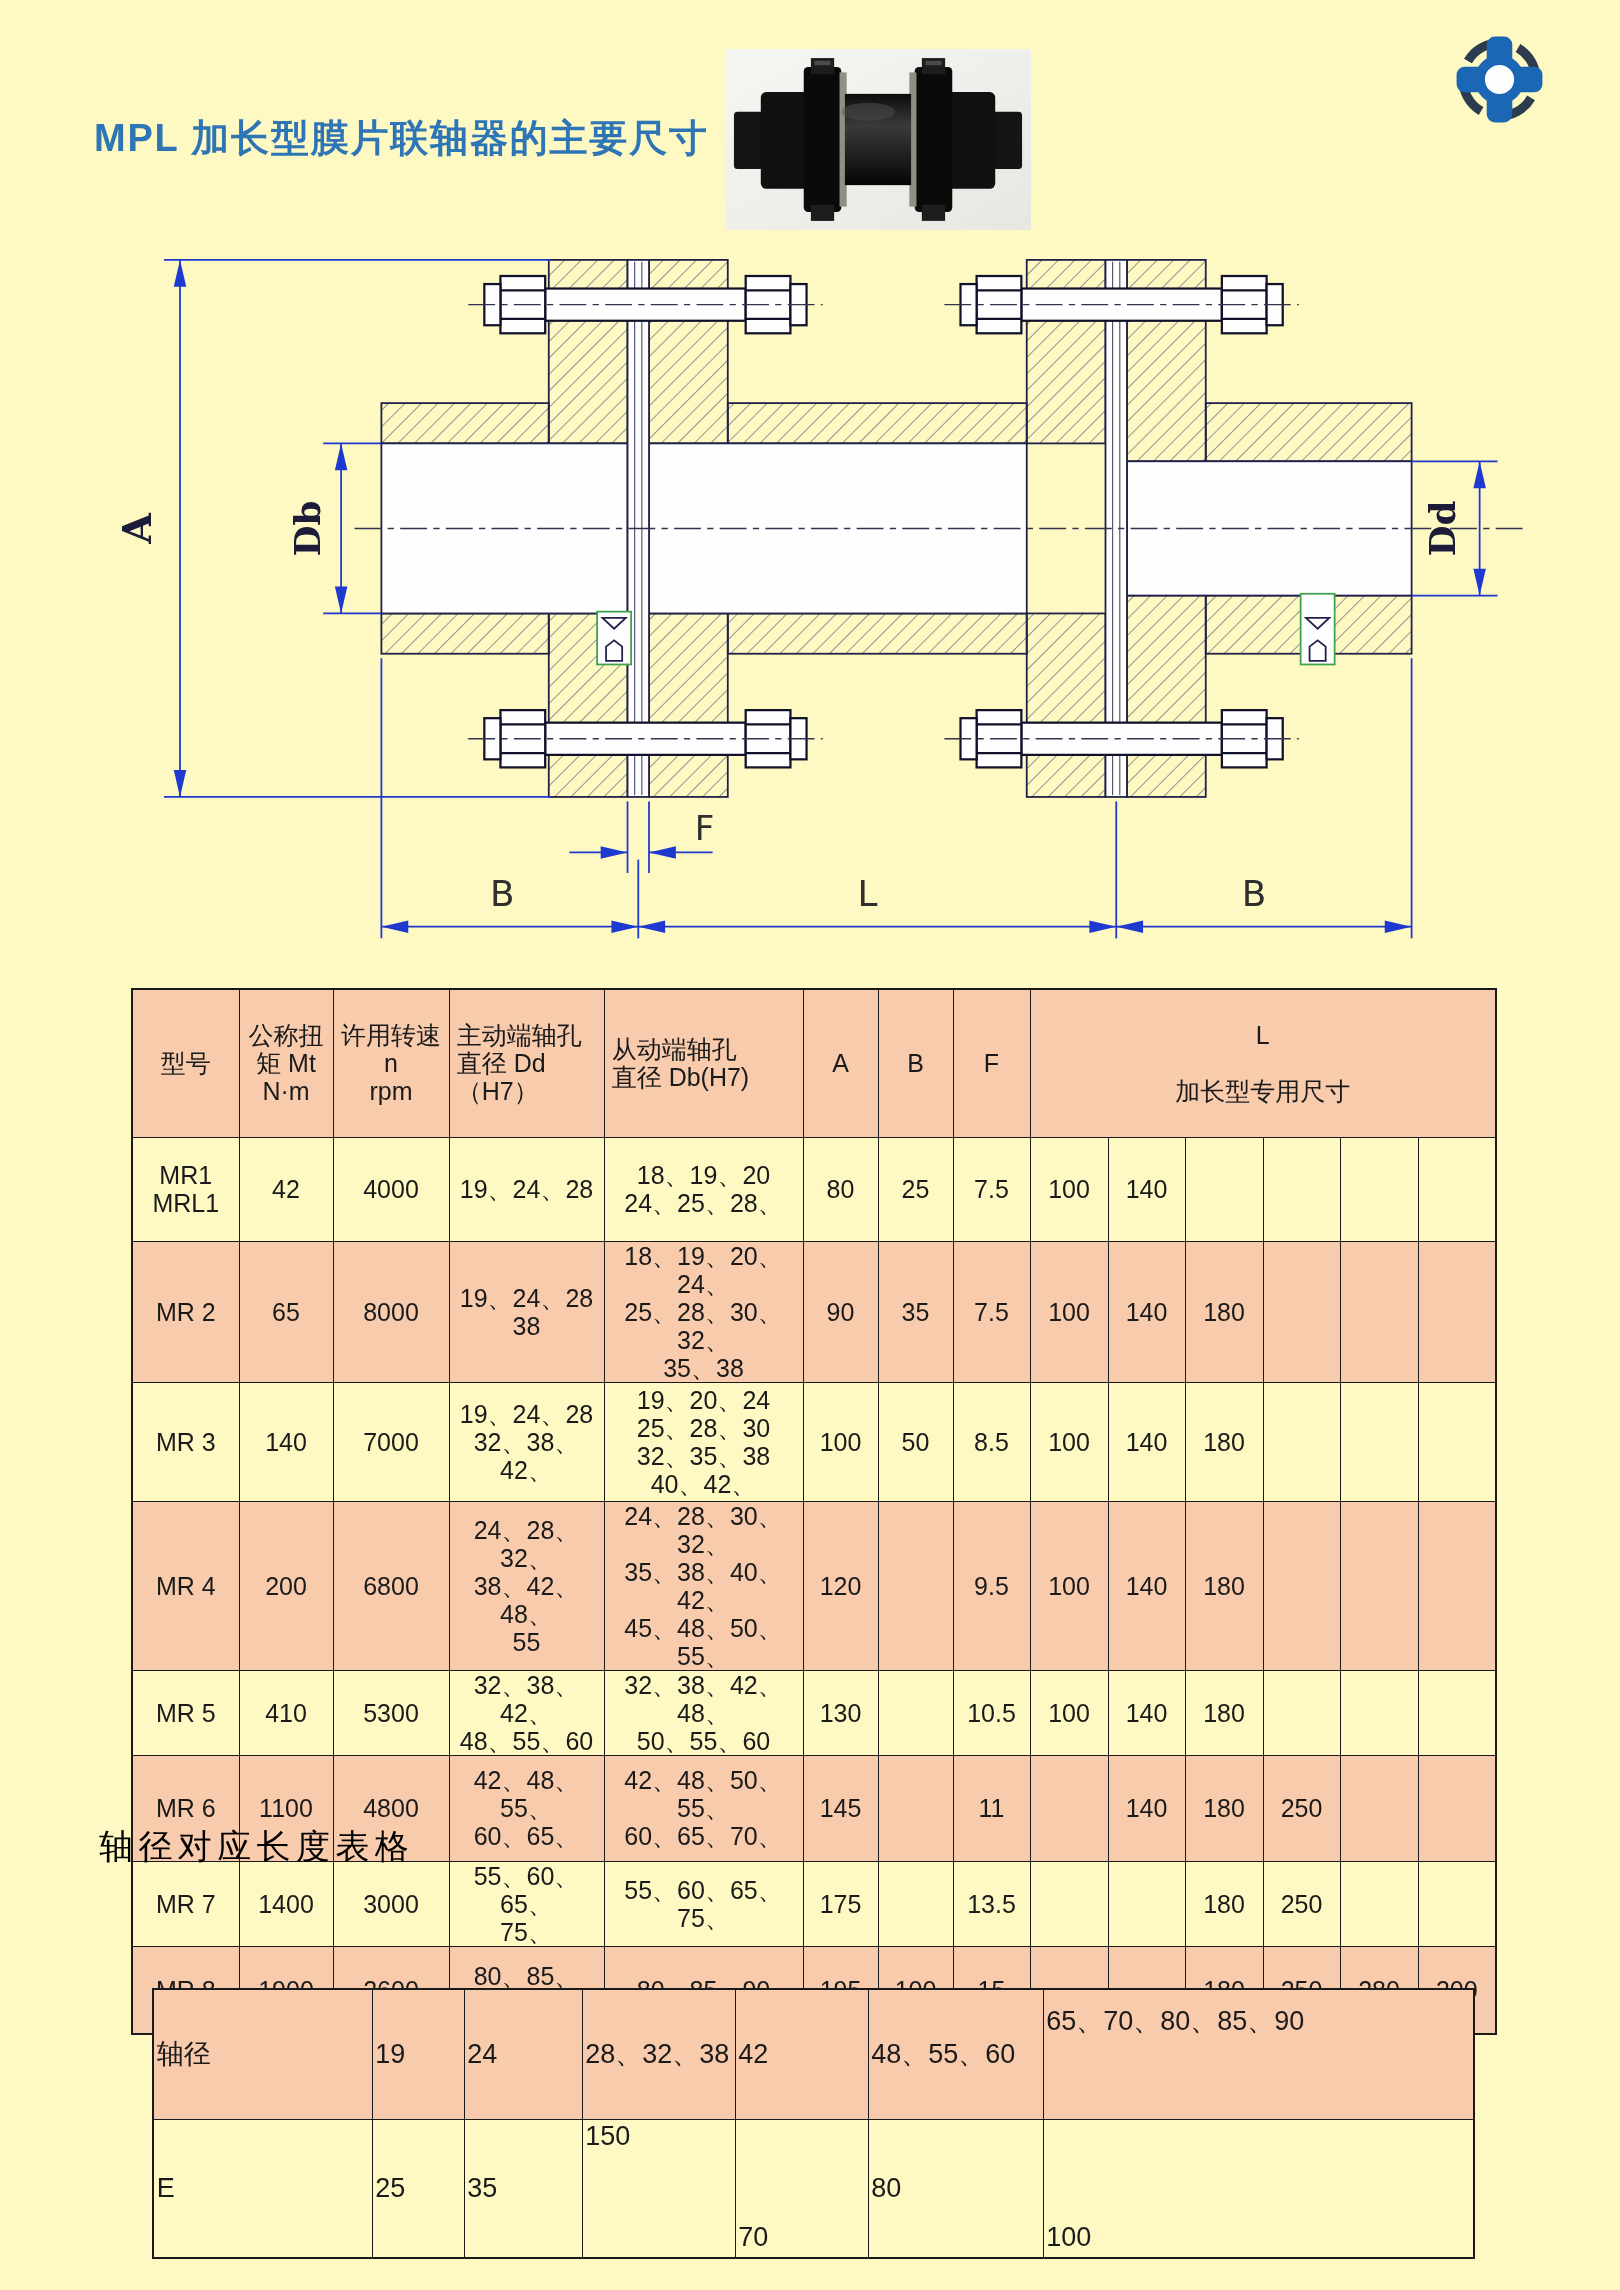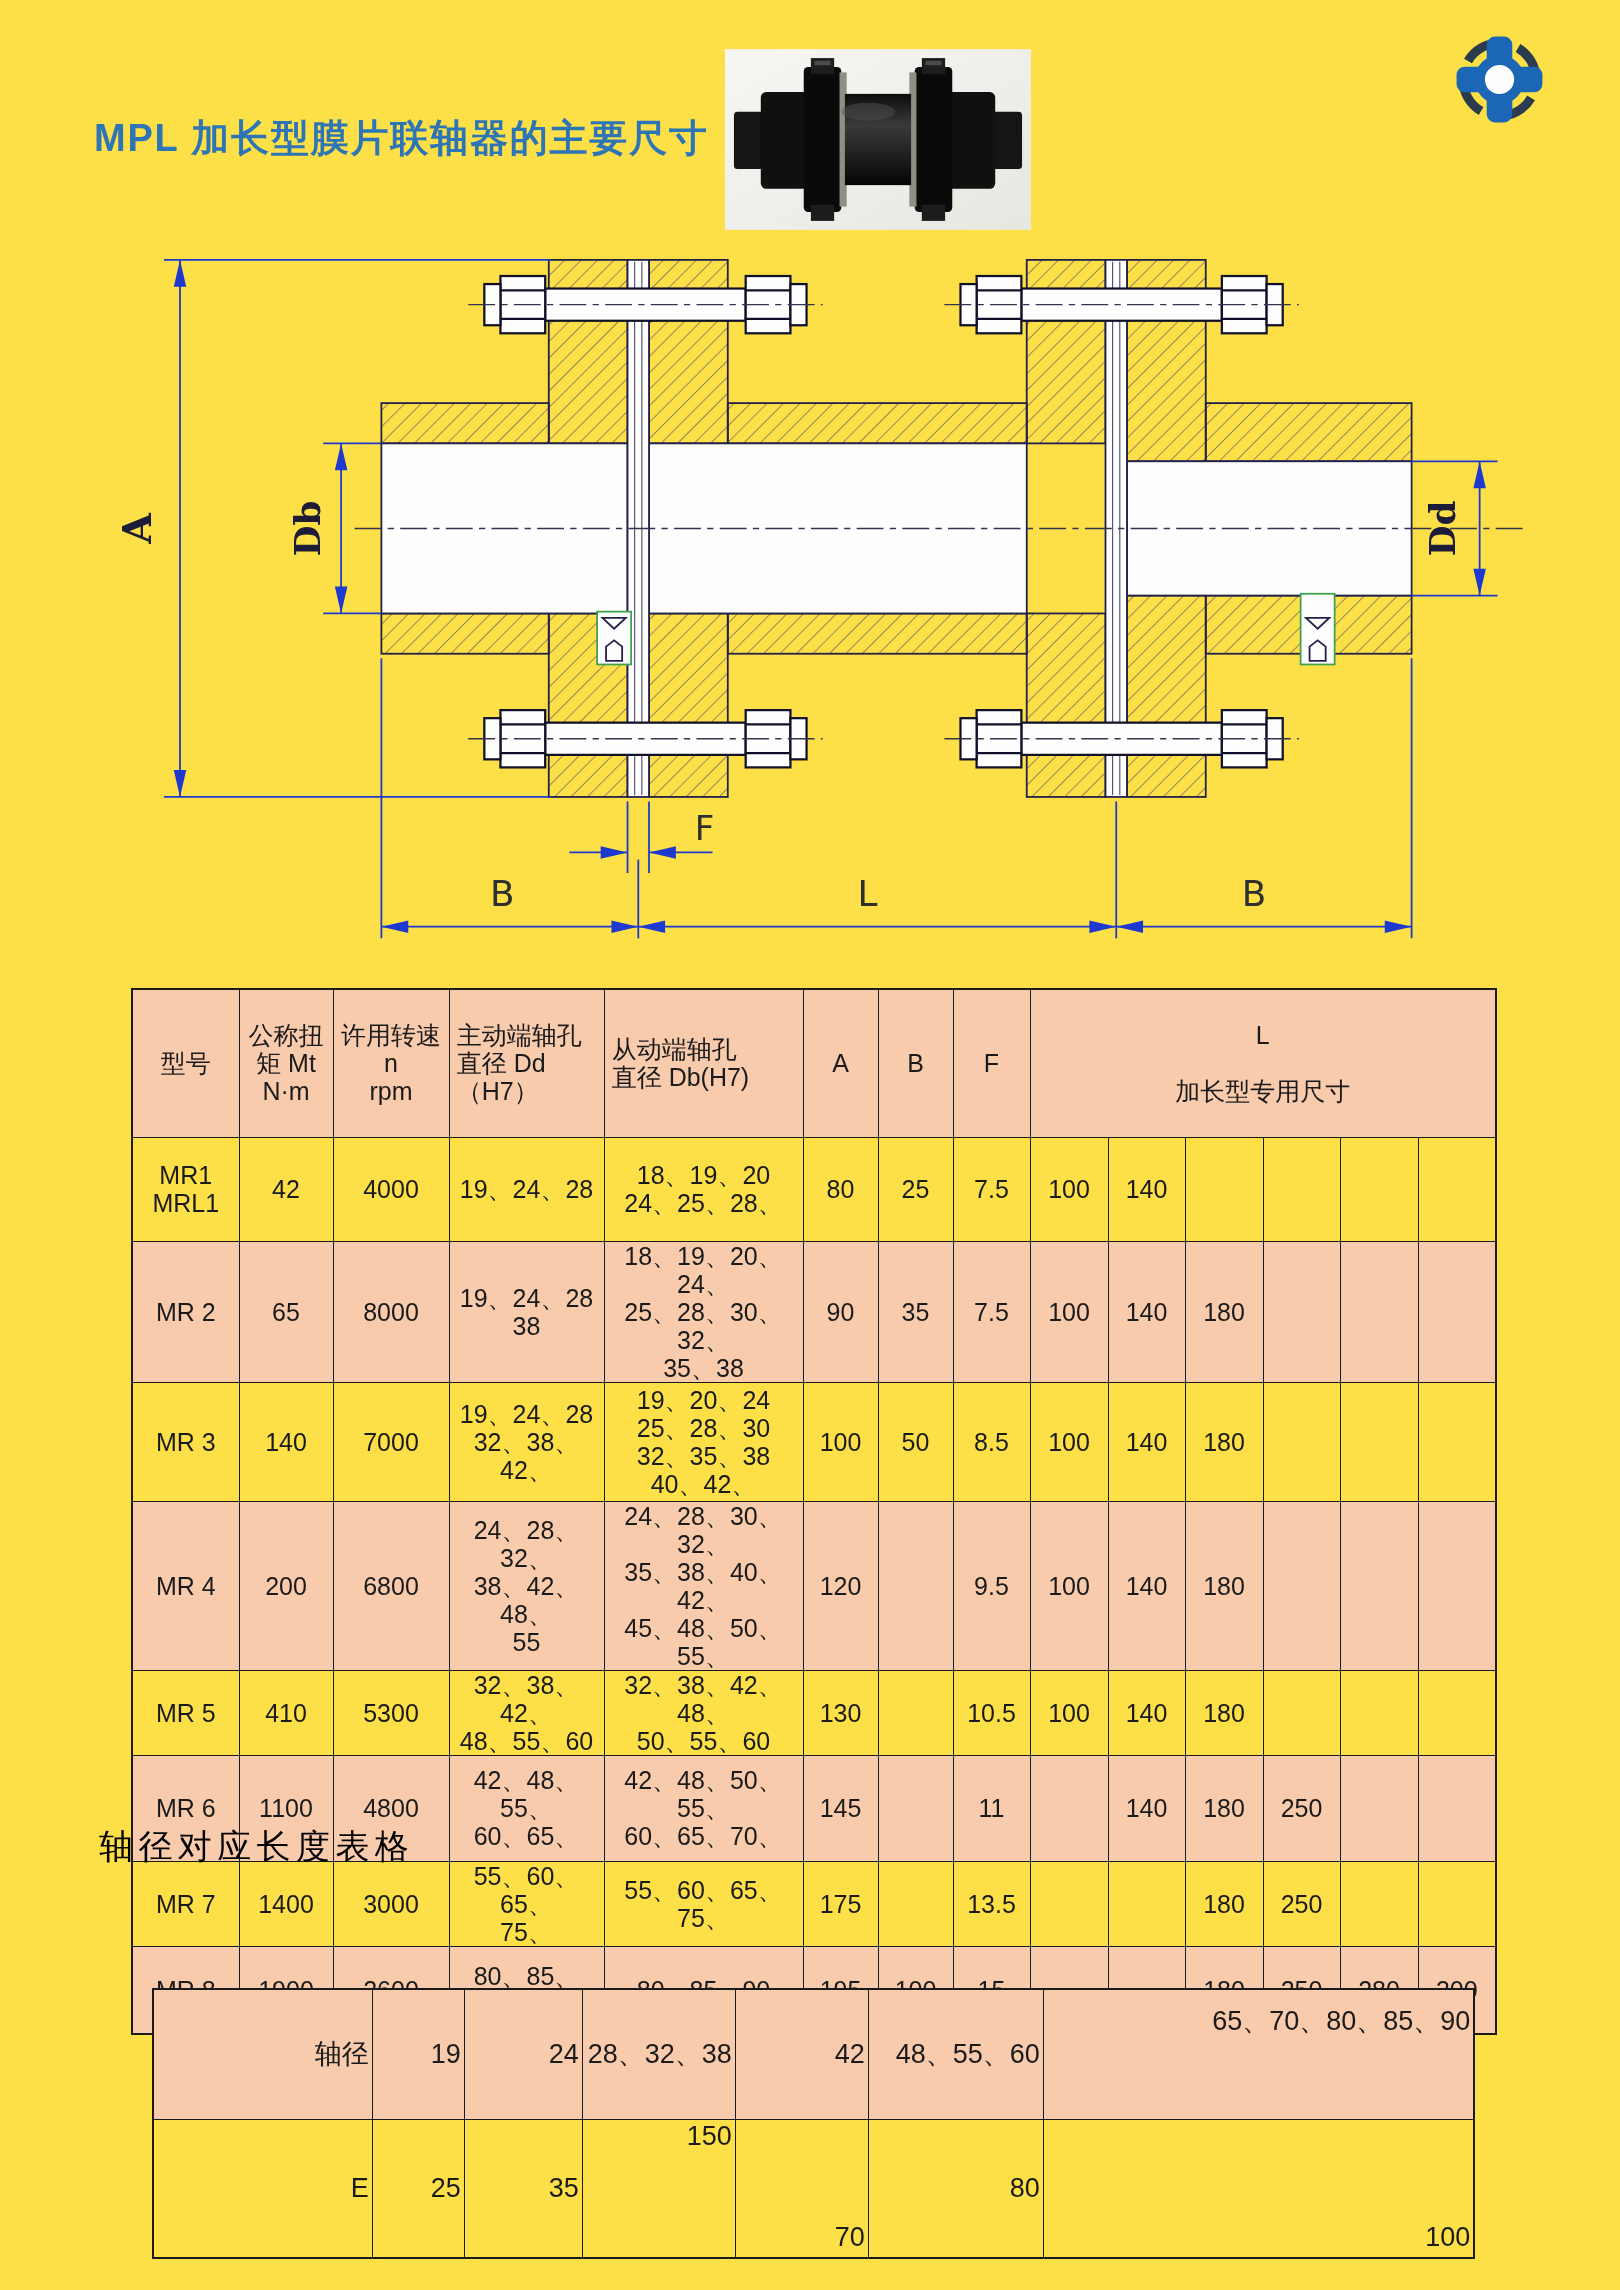--- a/index.html
+++ b/index.html
@@ -1,36 +1,36 @@
 <!DOCTYPE html>
 <html style="font-size:14.3px"><head>
 <meta charset="utf-8">
 <style>
   html,body{margin:0;padding:0;background:#e8e8e8;}
-  .page{position:relative;width:1620px;height:2291px;background:#fde047;overflow:hidden;
+  .page{position:relative;width:1620px;height:2291px;background:#fef9c3;overflow:hidden;
         font-family:"Liberation Sans",sans-serif;color:#1a1a1a;}
   .page-title{position:absolute;left:94px;top:113px;font-size:38px;font-weight:700;
         color:#2E75B6;letter-spacing:1.8px;white-space:nowrap;}
   .photo-wrap{position:absolute;left:725px;top:49px;width:306px;height:181px;}
   .logo-wrap{position:absolute;left:1452px;top:32px;width:95px;height:95px;}
   .drawing-wrap{position:absolute;left:90px;top:242px;width:1451px;height:725px;}
 
   table{border-collapse:collapse;table-layout:fixed;}
   .main-table{position:absolute;left:131px;top:988px;width:1363px;border:2.7px solid #1a1a1a;}
   .main-table td{border:1.8px solid #1a1a1a;text-align:center;vertical-align:middle;
         font-size:25px;line-height:1.12;padding:0 2.7px;white-space:pre-line;overflow:hidden;}
   .main-table td.al{text-align:left;padding-left:7.2px;}
   .shade{background:#F8CBAD;}
   .lhead{font-size:25px;line-height:1.3;}
 
   .sec2-title{position:absolute;left:99px;top:1824px;font-size:34px;color:#000;
         font-family:"DejaVu Serif","Liberation Serif",serif;letter-spacing:5.4px;}
 
   .len-table{position:absolute;left:152px;top:1988px;width:1321px;border:2.7px solid #1a1a1a;}
-  .len-table td{border:1.8px solid #1a1a1a;text-align:right;vertical-align:middle;
+  .len-table td{border:1.8px solid #1a1a1a;text-align:left;vertical-align:middle;
         font-size:27px;padding:0 2.7px;overflow:hidden;}
   .len-table td.v-top{vertical-align:top;padding-top:1px;}
   .len-table td.v-low{vertical-align:bottom;padding-bottom:4px;}
 </style>
 </head>
 <body>
 
 <div class="page">
 
   <div class="page-title">MPL 加长型膜片联轴器的主要尺寸</div>

